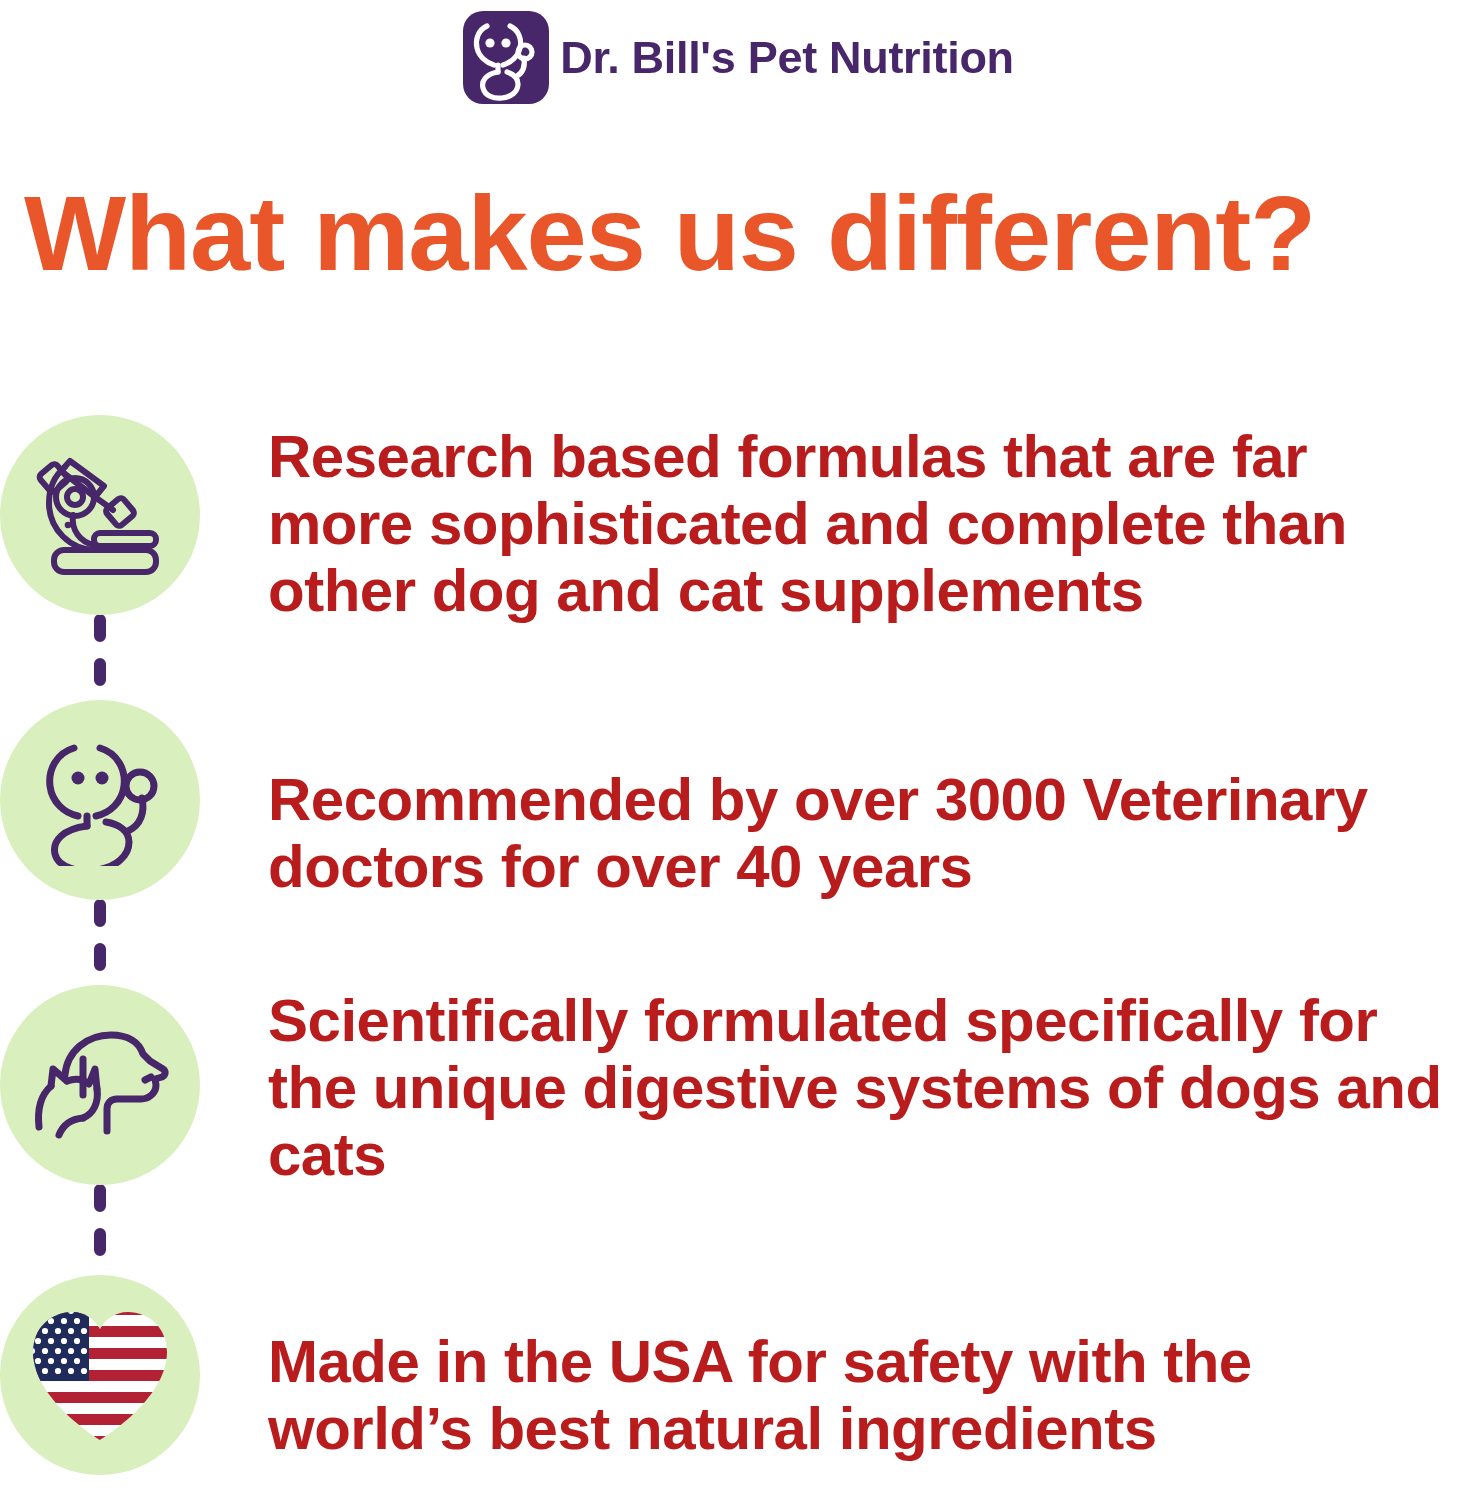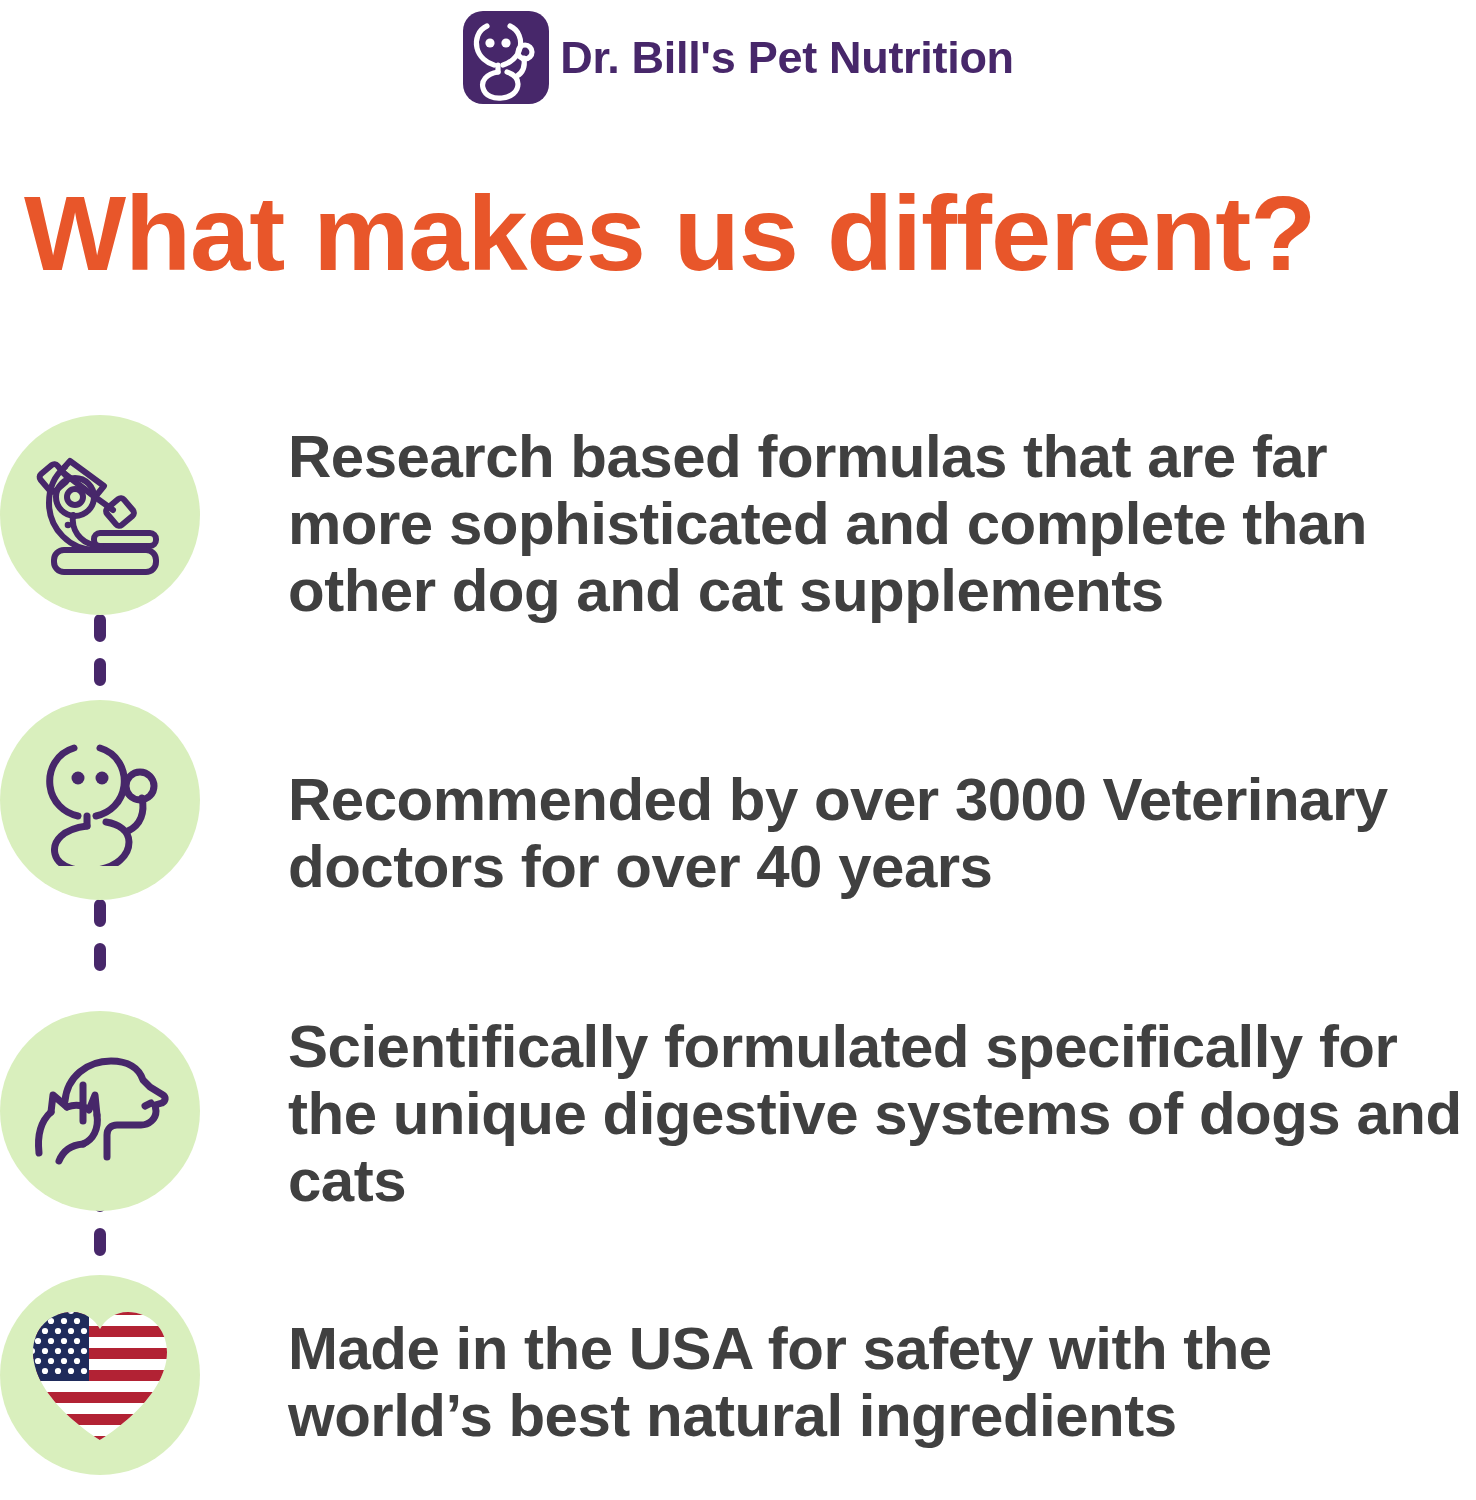--- a/index.html
+++ b/index.html
@@ -42,35 +42,35 @@
   }
   .connector{
     position:absolute;left:93px;top:0;width:14px;height:1085px;
     pointer-events:none;
   }
   .benefit-row{
     position:absolute;left:0;width:1476px;display:flex;align-items:flex-start;
   }
   .benefit-row.r0{top:0;}
   .benefit-row.r1{top:285px;align-items:flex-end;}
-  .benefit-row.r2{top:596px;}
-  .benefit-row.r3{top:860px;}
+  .benefit-row.r2{top:570px;}
+  .benefit-row.r3{top:860px;align-items:center;}
 
   .icon-badge{
     position:relative;
     width:200px;height:200px;flex:0 0 200px;
     border-radius:50%;
     background:#d9efbd;
     display:flex;align-items:center;justify-content:center;
   }
   .icon-badge svg{display:block;}
   .benefit-text{
     flex:1 1 auto;
-    margin-left:88px;
-    color:#404040;
+    margin-left:68px;
+    color:#b91c1c;
     font-family:"Liberation Sans", sans-serif;
     font-weight:bold;
     font-size:60px;
     line-height:67px;
     letter-spacing:-0.5px;
     transform:scaleX(1.0);
     transform-origin:left top;
     max-width:1185px;
   }
   .benefit-row.r0 .benefit-text{padding-top:8px;}

